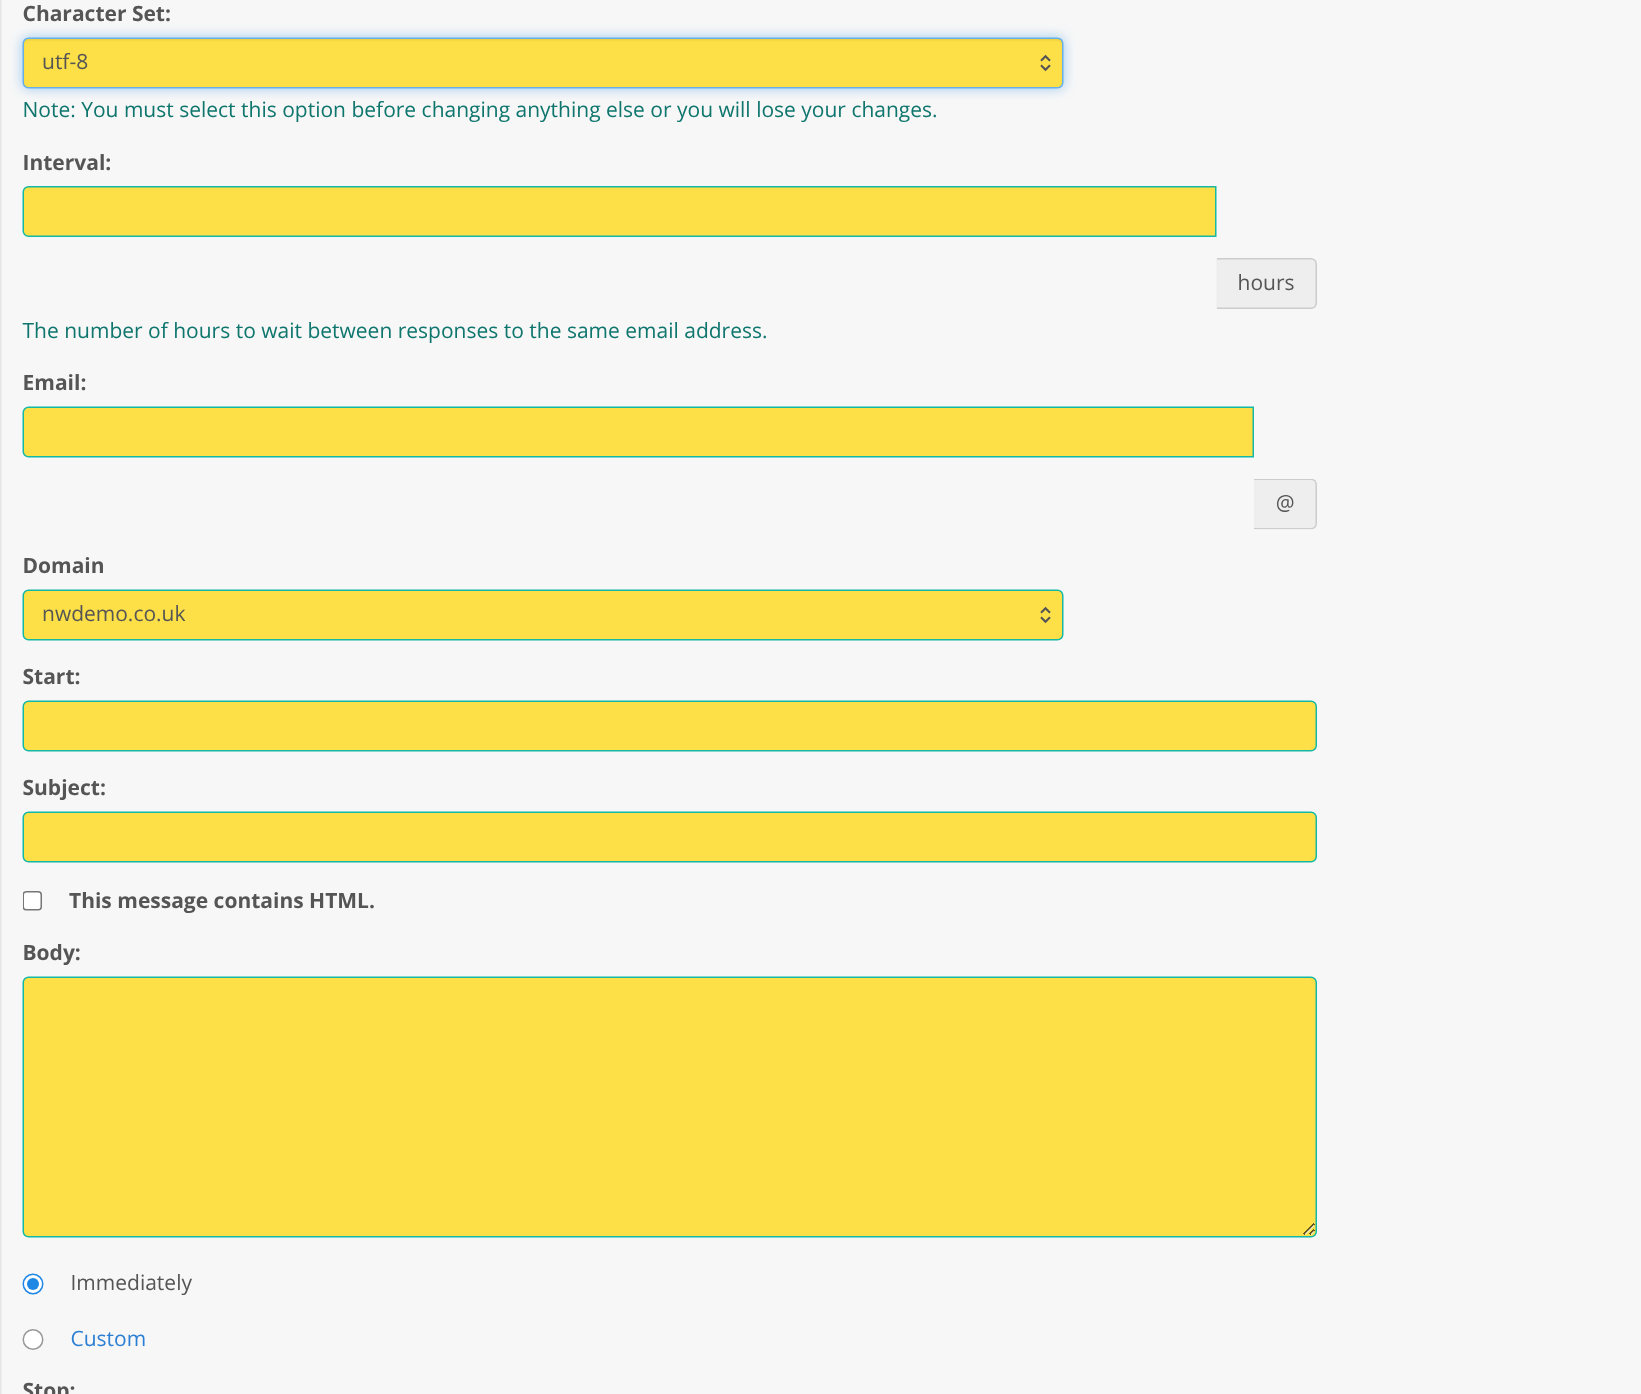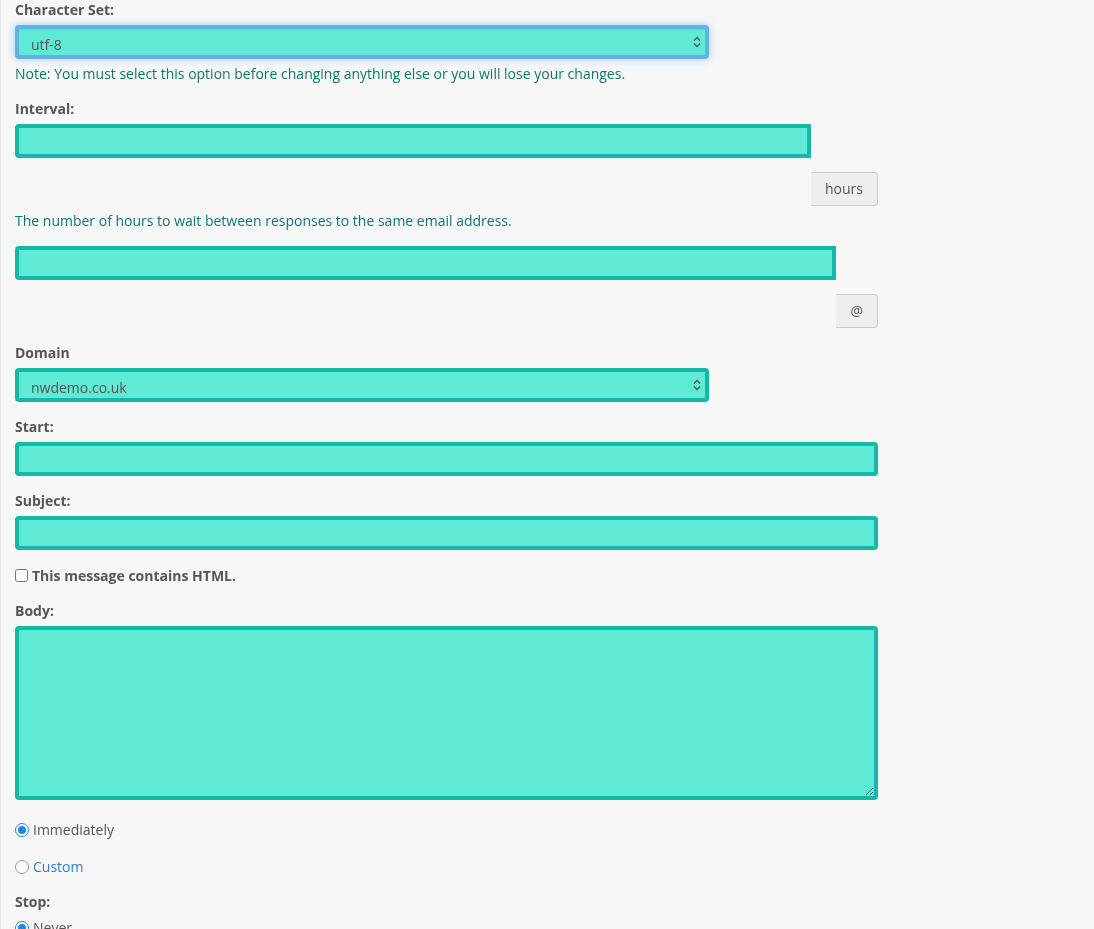--- a/index.html
+++ b/index.html
@@ -35,22 +35,22 @@
   .full { width: 100%; }
 
   
   .form-control {
     width: 100%;
     height: 34px;
     padding: 6px 12px;
     font-size: 14px;
     line-height: 1.42857143;
     color: #555;
-    background-color: #5eead4;
-    border: 4px solid #14b8a6;
+    background-color: #fde047;
+    border: 1px solid #14b8a6;
     border-radius: 4px;
   }
   .form-control.select {
     padding-right: 28px;
     appearance: none;
     -webkit-appearance: none;
     -moz-appearance: none;
   }
   .form-control.focused {
     border-color: #66afe9;
@@ -93,21 +93,21 @@
     border: 1px solid #ccc;
     border-left: 0;
     border-top-right-radius: 4px;
     border-bottom-right-radius: 4px;
     margin-top: 48px;
   }
 
   .checkbox-row, .radio-row {
     display: flex;
     align-items: center;
-    gap: 4px;
+    gap: 18px;
     line-height: 1.5;
   }
   .checkbox-row .cb-label { font-weight:700; color:#555; }
   .radio-row.selected .r-label { color:#555; }
   .radio-row .r-label { color:#555; }
   .radio-row .r-label.link { color:#2d7fd4; }
 
   
   input[type="radio"].custom-radio {
     appearance: none;
@@ -160,20 +160,21 @@
   <div class="form-group">
     <label class="label">Interval:</label>
     <div class="input-group narrow">
       <input type="text" class="form-control" value="" style="">
       <span class="input-group-addon">hours</span>
     </div>
     <p class="help-block">The number of hours to wait between responses to the same email address.</p>
   </div>
 
   <div class="form-group">
+    <label class="label">Email:</label>
     <div class="input-group narrow">
       <input type="text" class="form-control" value="" style="">
       <span class="input-group-addon">@</span>
     </div>
   </div>
 
   <div class="form-group">
     <label class="label">Domain</label>
     <div class="select-wrap narrow">
       <div class="form-control select">nwdemo.co.uk</div>

